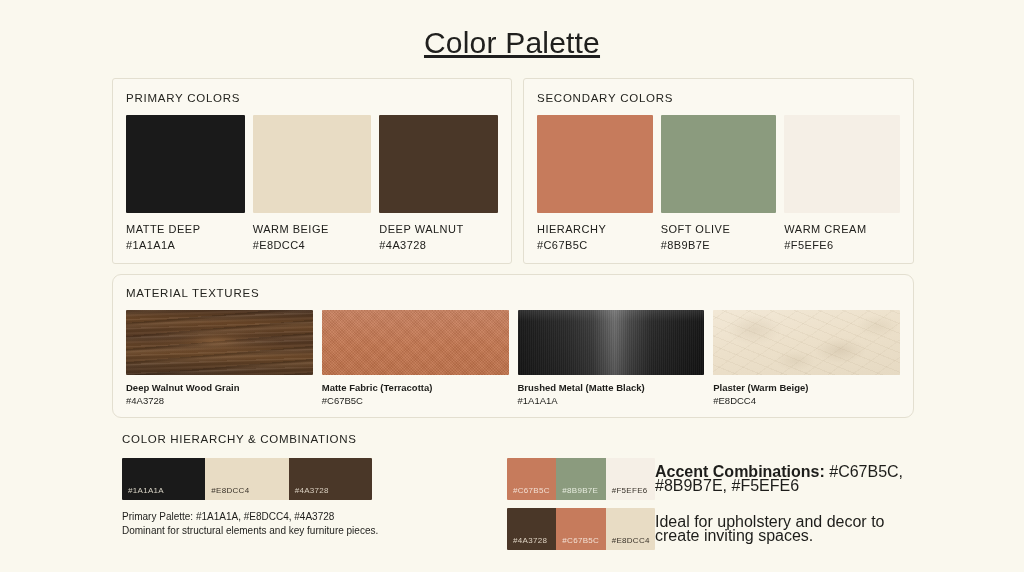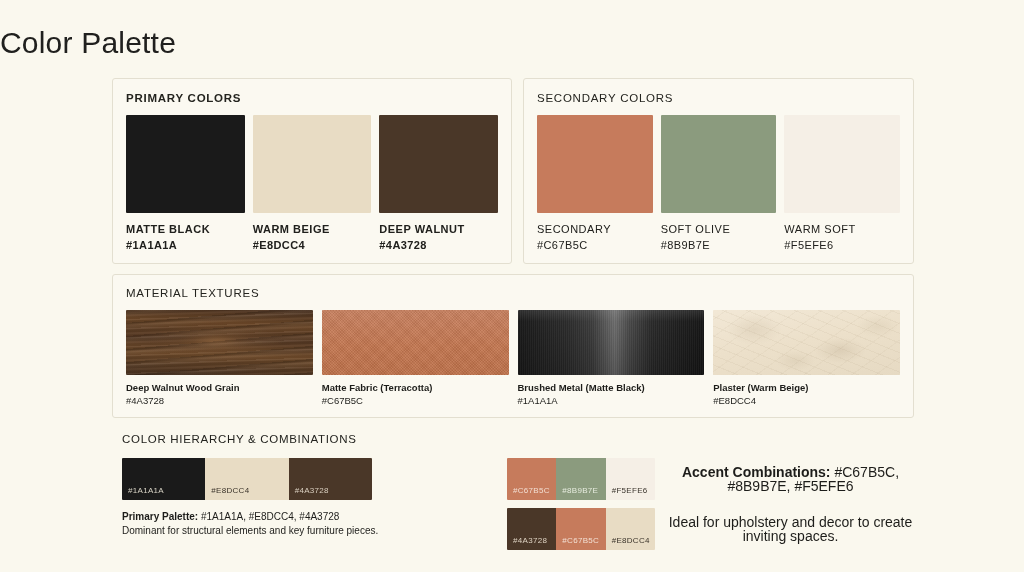--- a/index.html
+++ b/index.html
@@ -16,22 +16,23 @@
   }
   .page {
     position: relative;
     width: 1024px;
     height: 572px;
     box-sizing: border-box;
   }
 
   
   .header {
-    text-align: left;
+    text-align: center;
     padding-top: 24px;
+    text-decoration: underline;
   }
   .title {
     font-size: 30px;
     font-weight: 400;
     letter-spacing: 0.2px;
     color: #20201e;
     margin: 0;
     line-height: 38px;
   }
   .subtitle {
@@ -48,21 +49,21 @@
     gap: 11px;
     margin: 16px 110px 0 112px;
   }
   .panel {
     background: #fbf9f1;
     border: 1px solid #e3dfd0;
     border-radius: 3px;
     box-sizing: border-box;
     padding: 12px 13px 11px 13px;
   }
-  .panel-primary { width: 400px; font-weight: bold; }
+  .panel-primary { width: 400px; }
   .panel-secondary { width: 391px; }
 
   .panel-title {
     font-size: 11.5px;
     letter-spacing: 0.75px;
     color: #24241f;
     margin-bottom: 10px;
     line-height: 14px;
   }
 
@@ -94,21 +95,21 @@
     margin-top: 2px;
     line-height: 14px;
     white-space: nowrap;
   }
 
   
   .textures-panel {
     margin: 10px 110px 0 112px;
     background: #fbf9f1;
     border: 1px solid #e3dfd0;
-    border-radius: 3px;
+    border-radius: 9px;
     box-sizing: border-box;
     padding: 11px 13px 10px 13px;
   }
   .tex-row {
     display: flex;
     gap: 9px;
   }
   .tex-cell {
     flex: 1 1 0;
     min-width: 0;
@@ -236,88 +237,87 @@
     letter-spacing: 0.3px;
     white-space: nowrap;
     line-height: 10px;
   }
   .combo-desc {
     margin-top: 10px;
     font-size: 10px;
     line-height: 14px;
     color: #1d1d1a;
   }
-  .combo-desc b { font-weight: bold; }
+  .combo-desc b { font-weight: normal; }
 
   .hier-right-row {
     display: flex;
     align-items: center;
     margin-bottom: 8px;
   }
   .hier-right-row .combo-strip {
     width: 148px;
     height: 42px;
     flex: 0 0 148px;
   }
   .hier-right-text {
-    margin-left: 12px;
-    font-size: 14px;
+    margin-left: 0;
+    font-size: 16px;
     line-height: 14px;
     color: #1d1d1a;
-    text-align: center;
   }
 </style>
 </head>
 <body>
 
 <div class="page">
 
   <div class="header">
     <h1 class="title">Color Palette</h1>
   </div>
 
   <div class="panels-row">
 
     <div class="panel panel-primary">
       <div class="panel-title">PRIMARY COLORS</div>
       <div class="swatch-row">
         <div class="swatch-cell">
           <div class="swatch-chip" style="background:#1A1A1A"></div>
-          <div class="swatch-name">MATTE BLACK</div>
+          <div class="swatch-name">MATTE DEEP</div>
           <div class="swatch-hex">#1A1A1A</div>
         </div>
         <div class="swatch-cell">
           <div class="swatch-chip" style="background:#E8DCC4"></div>
           <div class="swatch-name">WARM BEIGE</div>
           <div class="swatch-hex">#E8DCC4</div>
         </div>
         <div class="swatch-cell">
           <div class="swatch-chip" style="background:#4A3728"></div>
           <div class="swatch-name">DEEP WALNUT</div>
           <div class="swatch-hex">#4A3728</div>
         </div>
       </div>
     </div>
 
     <div class="panel panel-secondary">
       <div class="panel-title">SECONDARY COLORS</div>
       <div class="swatch-row">
         <div class="swatch-cell">
           <div class="swatch-chip" style="background:#C67B5C"></div>
-          <div class="swatch-name">SECONDARY</div>
+          <div class="swatch-name">HIERARCHY</div>
           <div class="swatch-hex">#C67B5C</div>
         </div>
         <div class="swatch-cell">
           <div class="swatch-chip" style="background:#8B9B7E"></div>
           <div class="swatch-name">SOFT OLIVE</div>
           <div class="swatch-hex">#8B9B7E</div>
         </div>
         <div class="swatch-cell">
           <div class="swatch-chip" style="background:#F5EFE6"></div>
-          <div class="swatch-name">WARM SOFT</div>
+          <div class="swatch-name">WARM CREAM</div>
           <div class="swatch-hex">#F5EFE6</div>
         </div>
       </div>
     </div>
 
   </div>
 
   <div class="textures-panel">
     <div class="panel-title">MATERIAL TEXTURES</div>
     <div class="tex-row">

